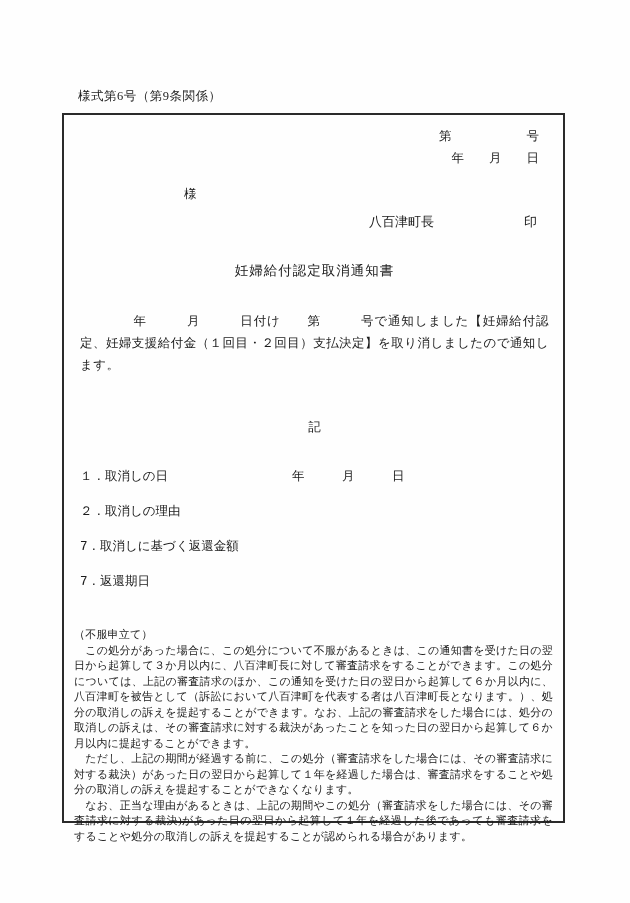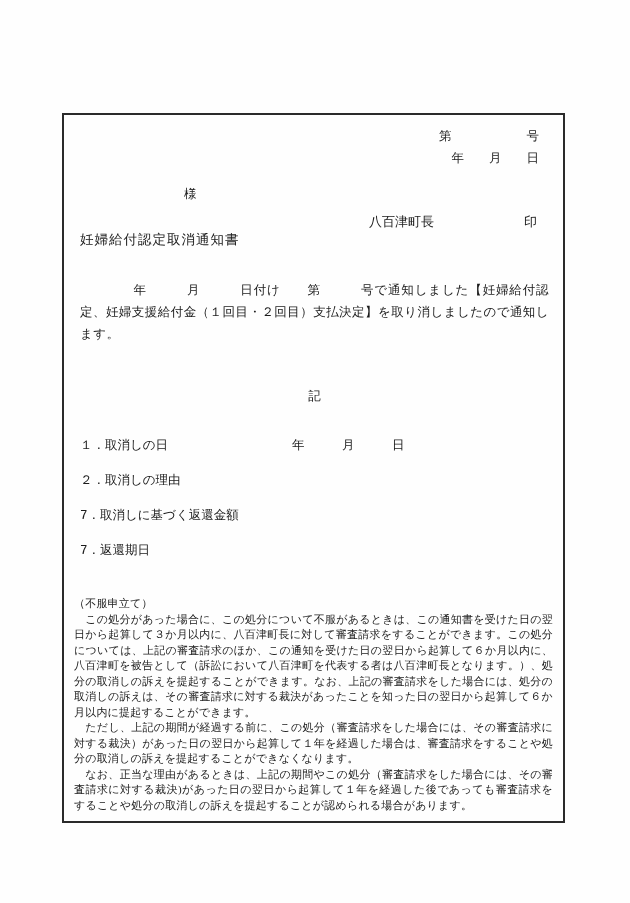--- a/index.html
+++ b/index.html
@@ -50,21 +50,22 @@
     margin-top: 10px;
     padding-left: 289px;
     font-size: 13px;
     line-height: 18px;
     white-space: nowrap;
   }
   .seal {
     margin-left: 90px;
   }
   .doc-title {
-    text-align: left;
+    margin-top: 31px;
+    text-align: center;
     font-size: 13.5px;
     letter-spacing: 1px;
     line-height: 18px;
   }
   .body-par {
     margin: 30px 0 0 0;
     font-size: 12.5px;
     line-height: 22px;
     text-align: justify;
     letter-spacing: 0.4px;
@@ -100,20 +101,21 @@
   .appeal p {
     margin: 0;
     text-align: justify;
   }
 </style>
 </head>
 <body>
 
 <div class="page">
 
+  <div class="form-label">様式第6号（第9条関係）</div>
 
   <div class="doc-box">
 
     <div class="header-lines">
       <div>第　　　　　　号</div>
       <div>年　　月　　日</div>
     </div>
 
     <div class="recipient-line">
       <span>様</span>

